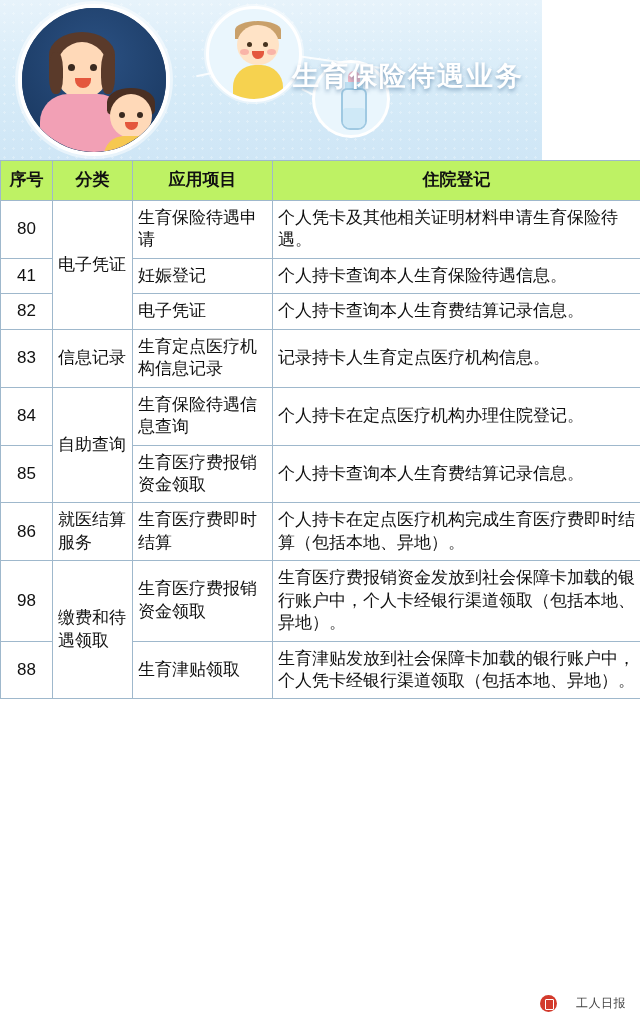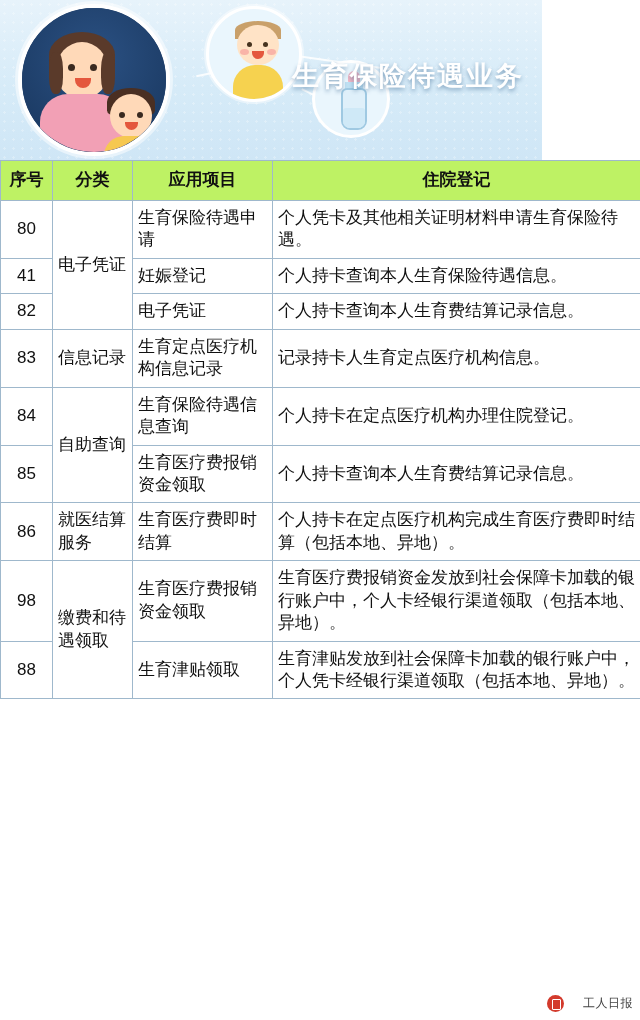--- a/index.html
+++ b/index.html
@@ -156,21 +156,21 @@
   col.c-desc  { width: 368px; }
 
   td.no   { text-align: center; font-size: 19px; }
   td.cat  { text-align: left; font-size: 17px; }
   td.item { text-align: left; font-size: 17px; }
   td.desc { text-align: left; font-size: 17px; padding-left: 8px; padding-right: 6px; margin-left: 48px; }
 
   
   .watermark {
     position: absolute;
-    right: 1px; bottom: 6px;
+    right: 8px; bottom: 6px;
     display: flex; align-items: flex-end;
     gap: 19px;
     background: rgba(255,255,255,.82);
     padding: 2px 6px;
     border-radius: 3px;
   }
   .wm-logo {
     width: 17px; height: 17px;
     border-radius: 50%;
     background: #d33a2c;

